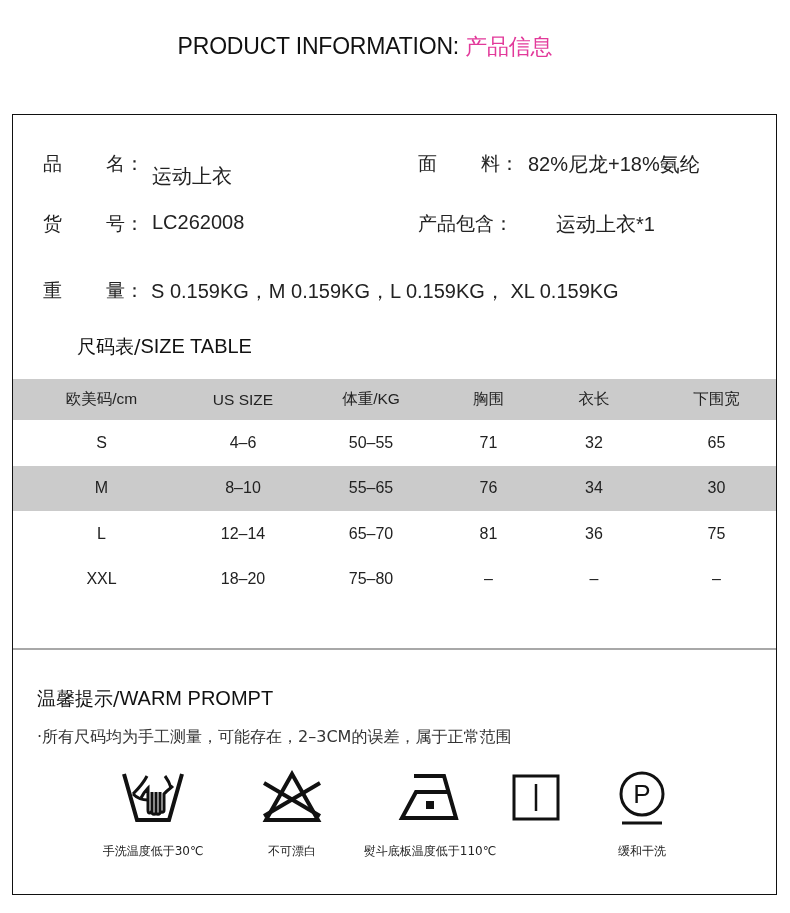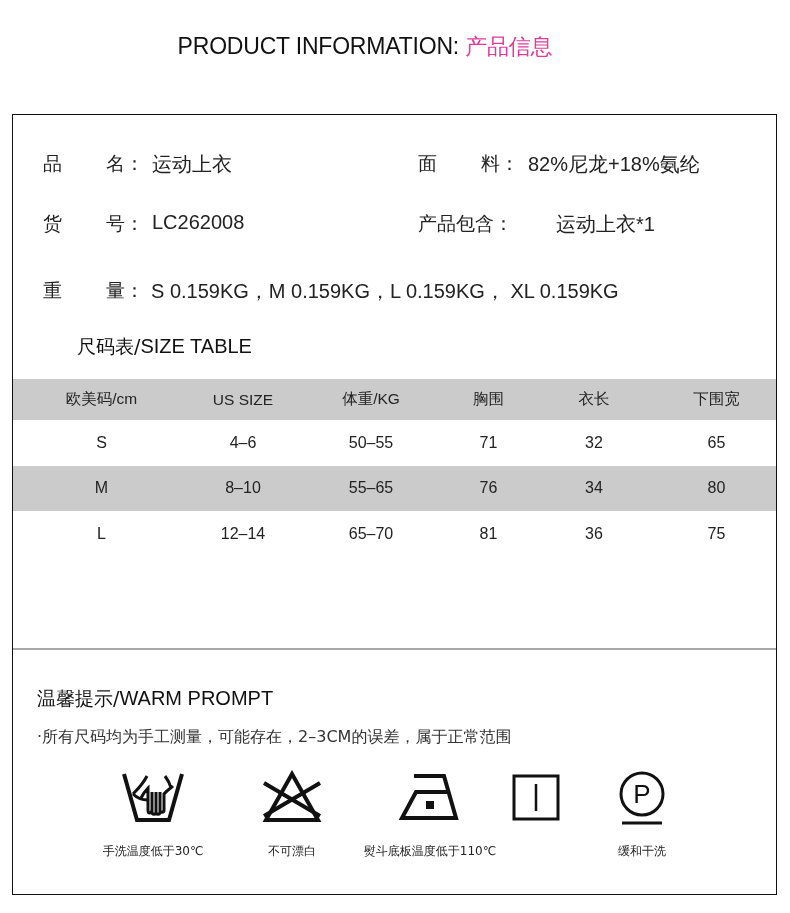--- a/index.html
+++ b/index.html
@@ -35,21 +35,21 @@
 
 <div class="page-title">
   <span class="en">PRODUCT INFORMATION: </span><span class="cn">产品信息</span>
 </div>
 
 <div class="frame"></div>
 
 <div class="info-row" style="left:43px; top:151px;">
   <span class="lbl-a">品</span>
   <span class="lbl-b" style="left:63px;">名：</span>
-  <span class="val" style="left:109px; top:0px;">运动上衣</span>
+  <span class="val" style="left:109px; top:12px;">运动上衣</span>
 </div>
 
 <div class="info-row" style="left:418px; top:151px;">
   <span class="lbl-a">面</span>
   <span class="lbl-b" style="left:63px;">料：</span>
   <span class="val" style="left:110px; top:0px;">82%尼龙+18%氨纶</span>
 </div>
 
 <div class="info-row" style="left:43px; top:211px;">
   <span class="lbl-a">货</span>
@@ -97,29 +97,37 @@
     <td>71</td>
     <td>32</td>
     <td>65</td>
   </tr>
   <tr class="row gray">
     <td>M</td>
     <td>8–10</td>
     <td>55–65</td>
     <td>76</td>
     <td>34</td>
-    <td>80</td>
+    <td>30</td>
   </tr>
   <tr class="row">
     <td>L</td>
     <td>12–14</td>
     <td>65–70</td>
     <td>81</td>
     <td>36</td>
     <td>75</td>
+  </tr>
+  <tr class="row">
+    <td>XXL</td>
+    <td>18–20</td>
+    <td>75–80</td>
+    <td>–</td>
+    <td>–</td>
+    <td>–</td>
   </tr>
 </tbody>
   </table>
 
 <div class="sep"></div>
 
 <div class="section-title" style="top:686px;">
   <span>温馨提示/</span><span class="en">WARM PROMPT</span>
 </div>
 <div class="note">·所有尺码均为手工测量，可能存在，2–3CM的误差，属于正常范围</div>

